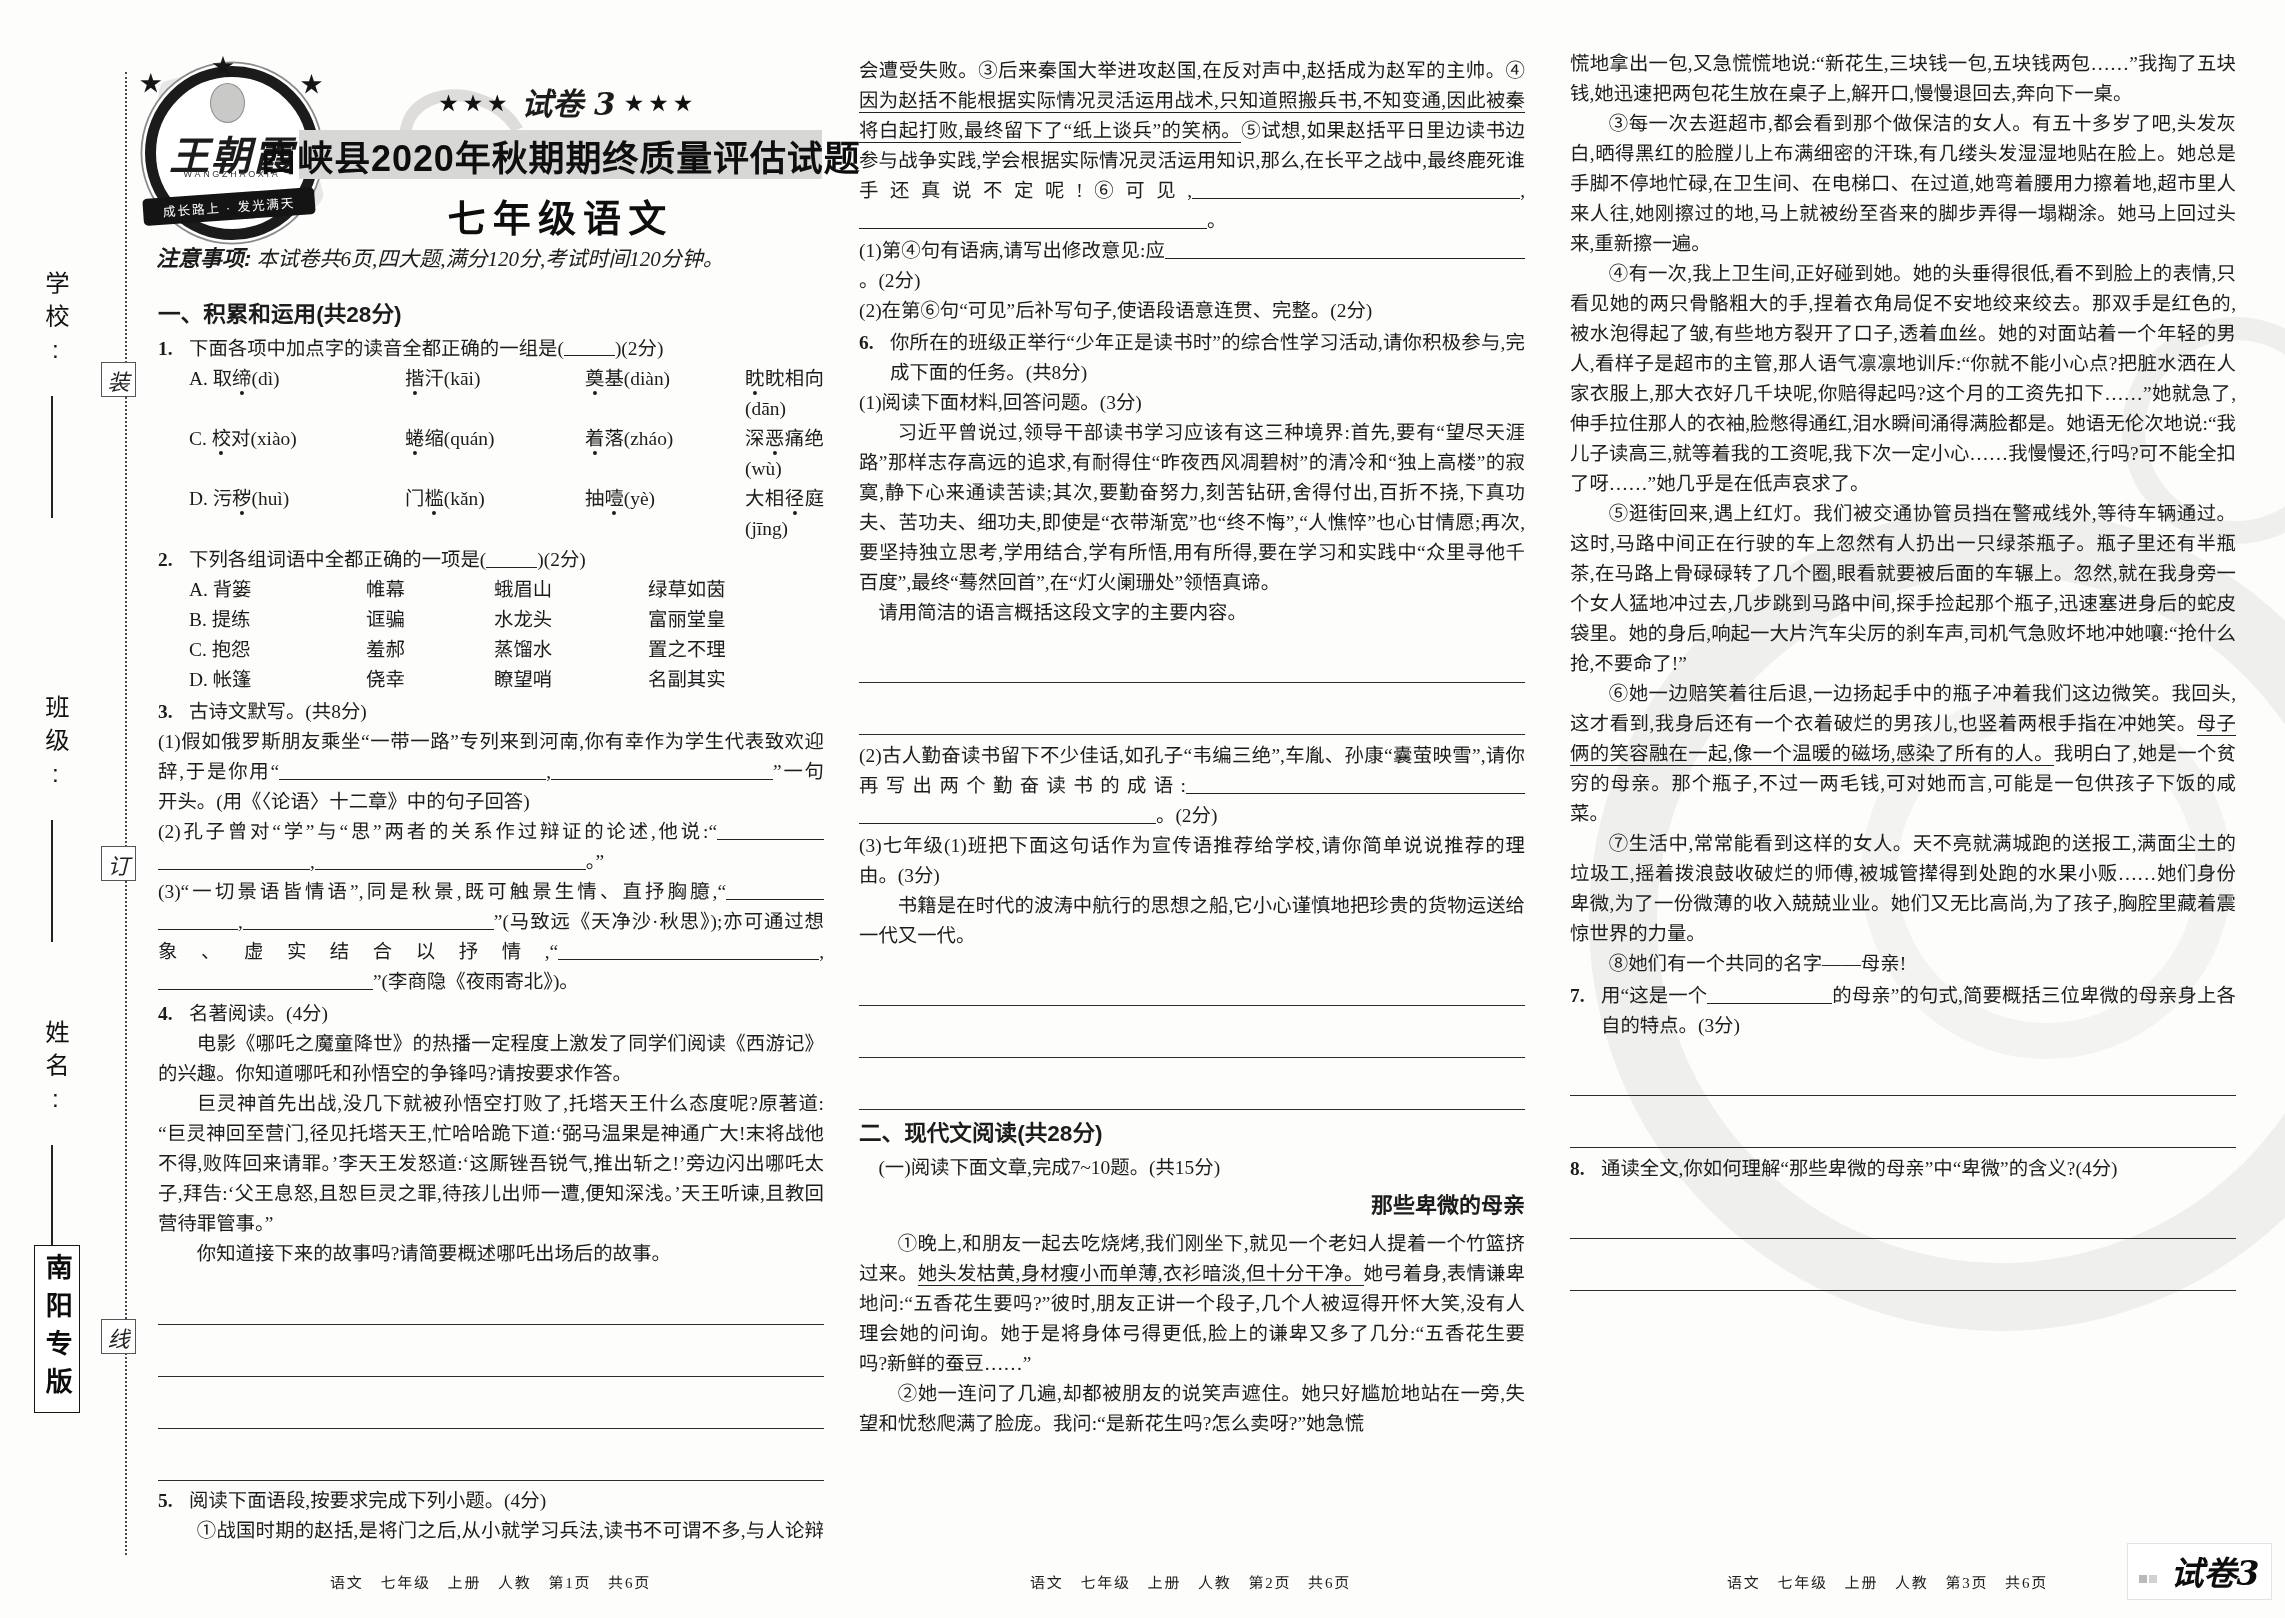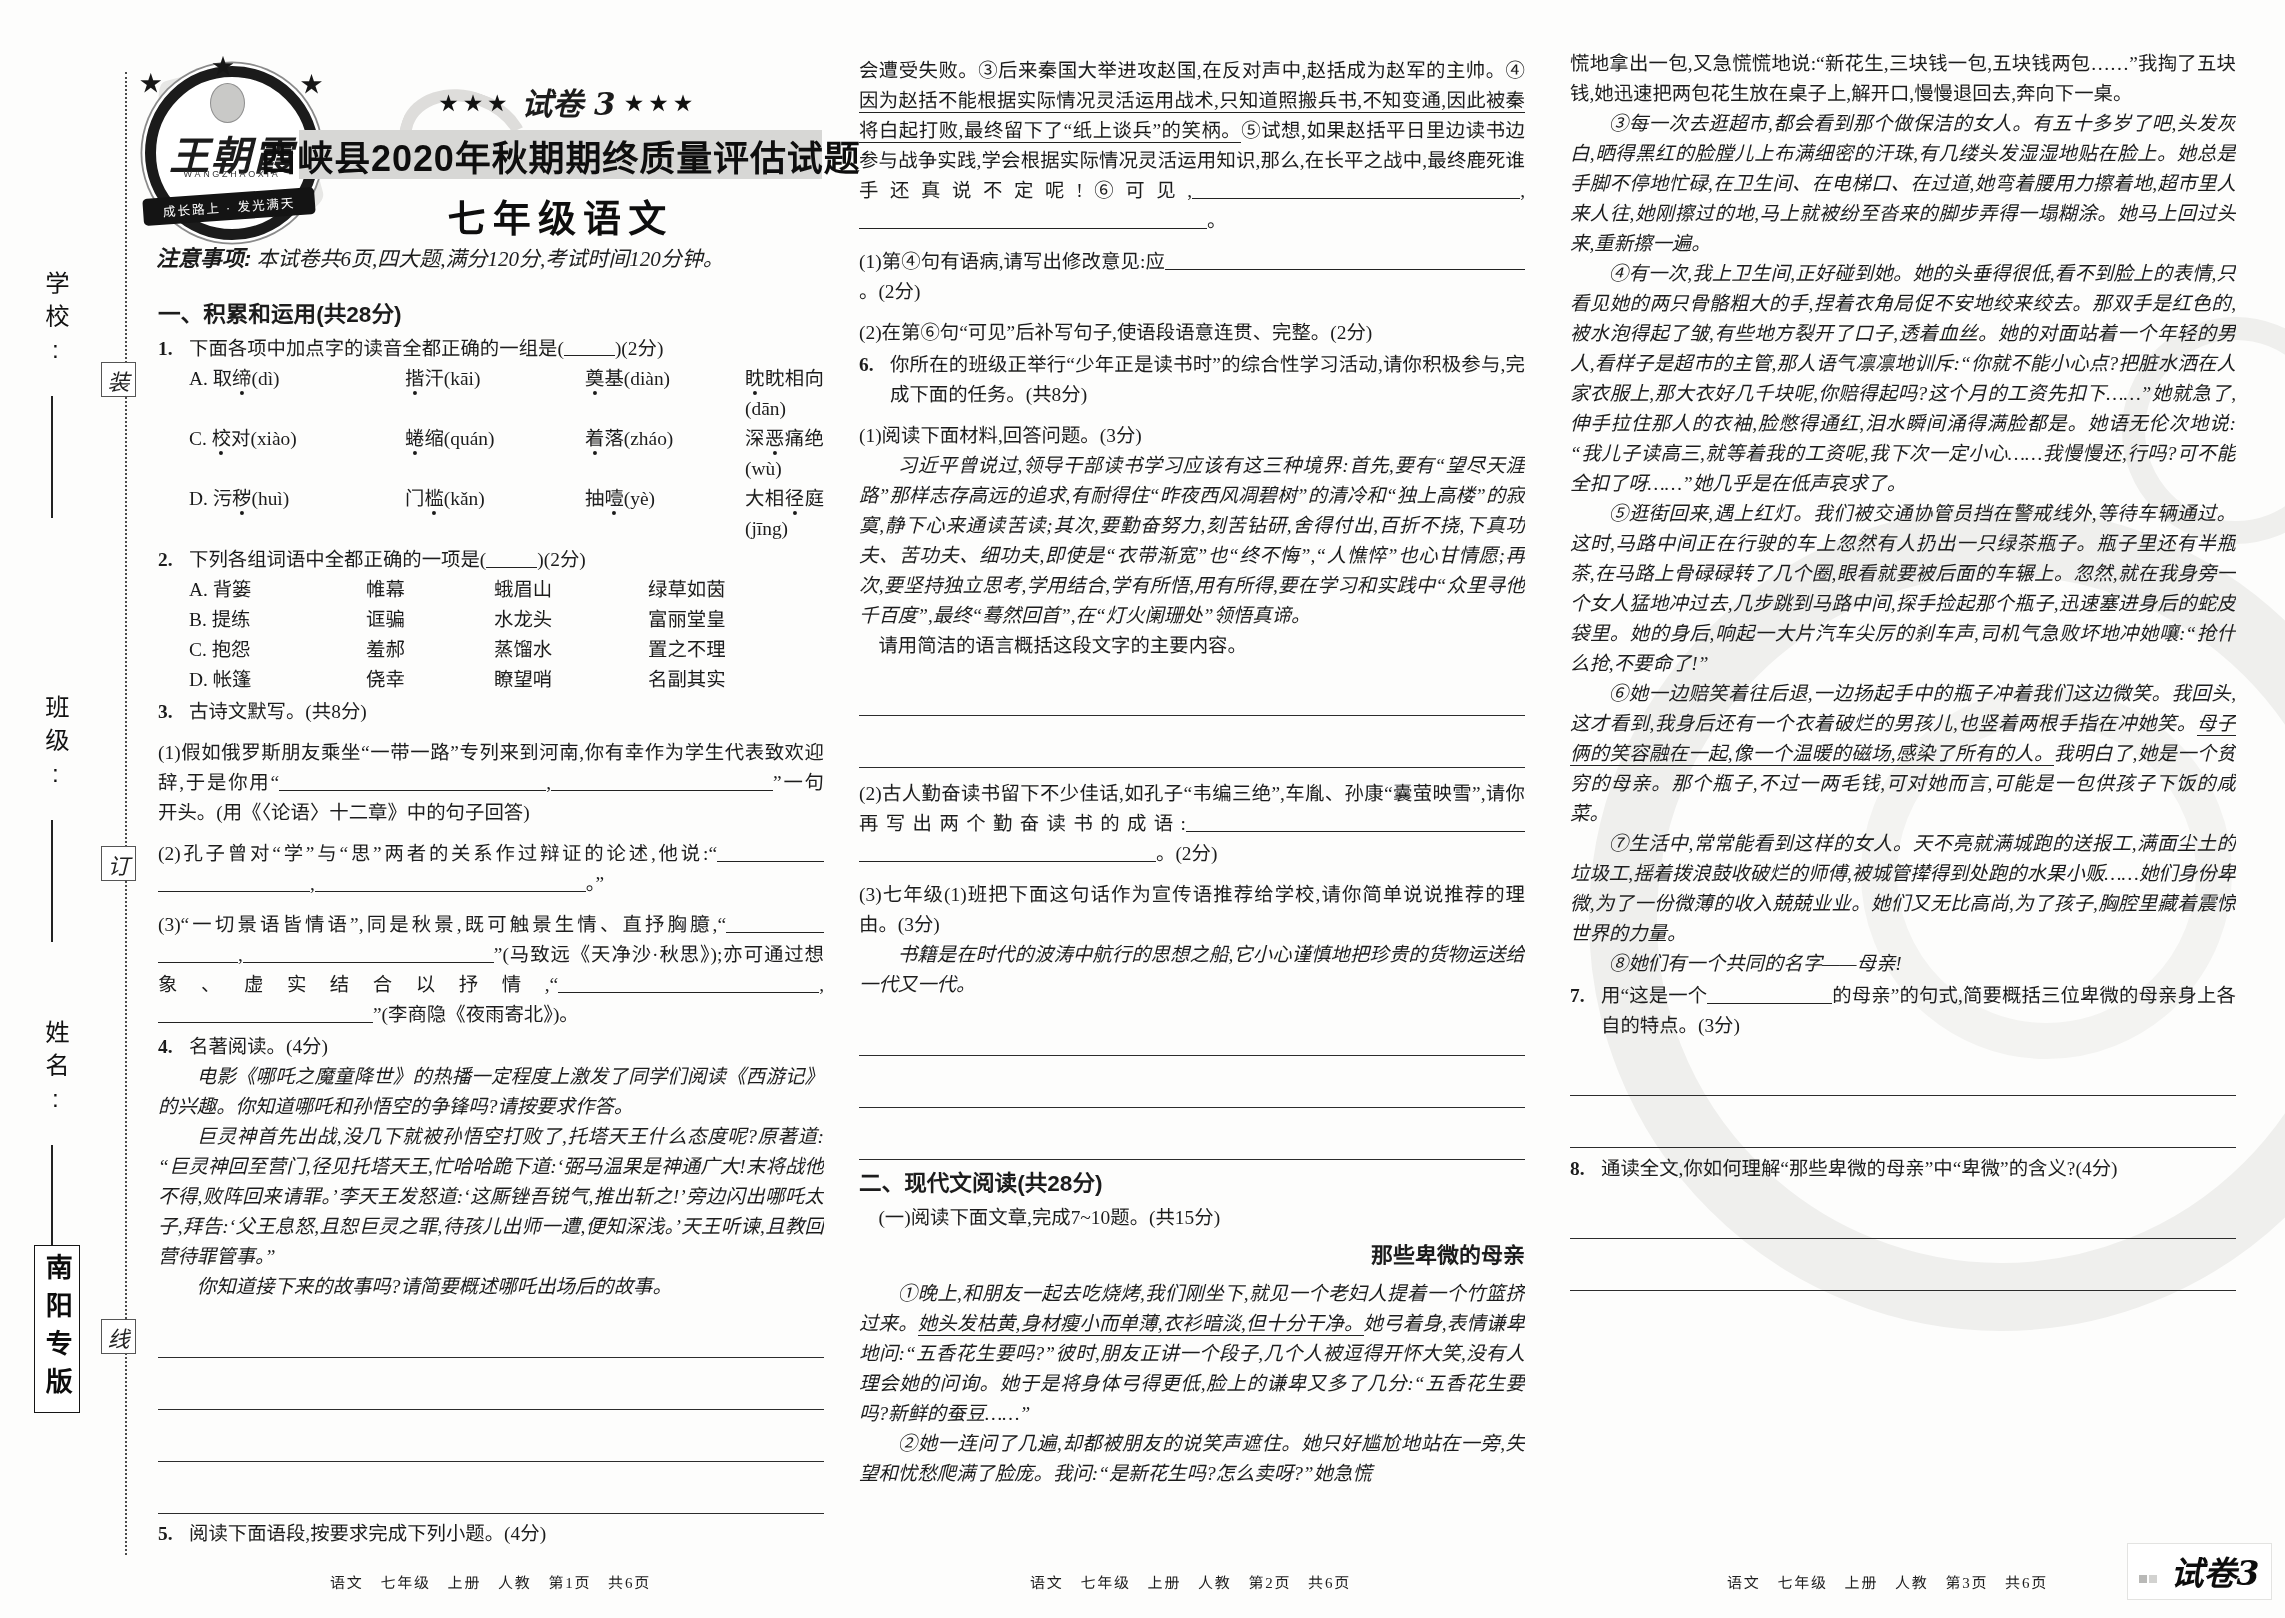--- a/index.html
+++ b/index.html
@@ -47,22 +47,22 @@
   .notice b{font-family:"Liberation Sans",sans-serif;font-size:22px;}
   
   .col{position:absolute;width:666px;font-size:19.4px;line-height:30px;text-align:justify;
        overflow:hidden;z-index:2;}
   #col1{left:158px;top:291px;height:1259px;}
   #col2{left:859px;top:56px;height:1494px;}
   #col3{left:1570px;top:49px;height:1494px;}
   .b-sec{font:700 22.6px "Liberation Sans",sans-serif;line-height:31px;margin:8.1px 0 3.6px;}
   .b-q{position:relative;padding-left:31px;margin-top:1.8px;}
   .b-q .num{position:absolute;left:0;top:0;font-weight:700;}
-  .b-sub{margin-top:11px;font-family:Liberation Serif, serif;}
-  .b-para{text-indent:2em;font-style:italic;}
+  .b-sub{margin-top:0;font-family:Liberation Serif, serif;}
+  .b-para{text-indent:2em;}
   .b-para1{text-indent:1em;}
   .b-center{text-align:right;font:700 22px "Liberation Sans",sans-serif;line-height:36px;margin:5px 0;}
   .b-opts{display:grid;padding-left:31px;line-height:30px;}
   .opts-pinyin{grid-template-columns:192px 156px 136px 1fr;gap:24px;}
   .opts-words{grid-template-columns:177px 128px 154px 1fr;}
   .b-lines{margin:3.6px 0 5.4px;}
   .ansline{height:51px;border-bottom:1.8px solid #2c2c2c;}
   .blank{display:inline-block;height:1em;border-bottom:1.4px solid #222;vertical-align:-1.8px;}
   .ul{border-bottom:1.4px solid #222;padding-bottom:0.9px;}
   .dot{position:relative;}

